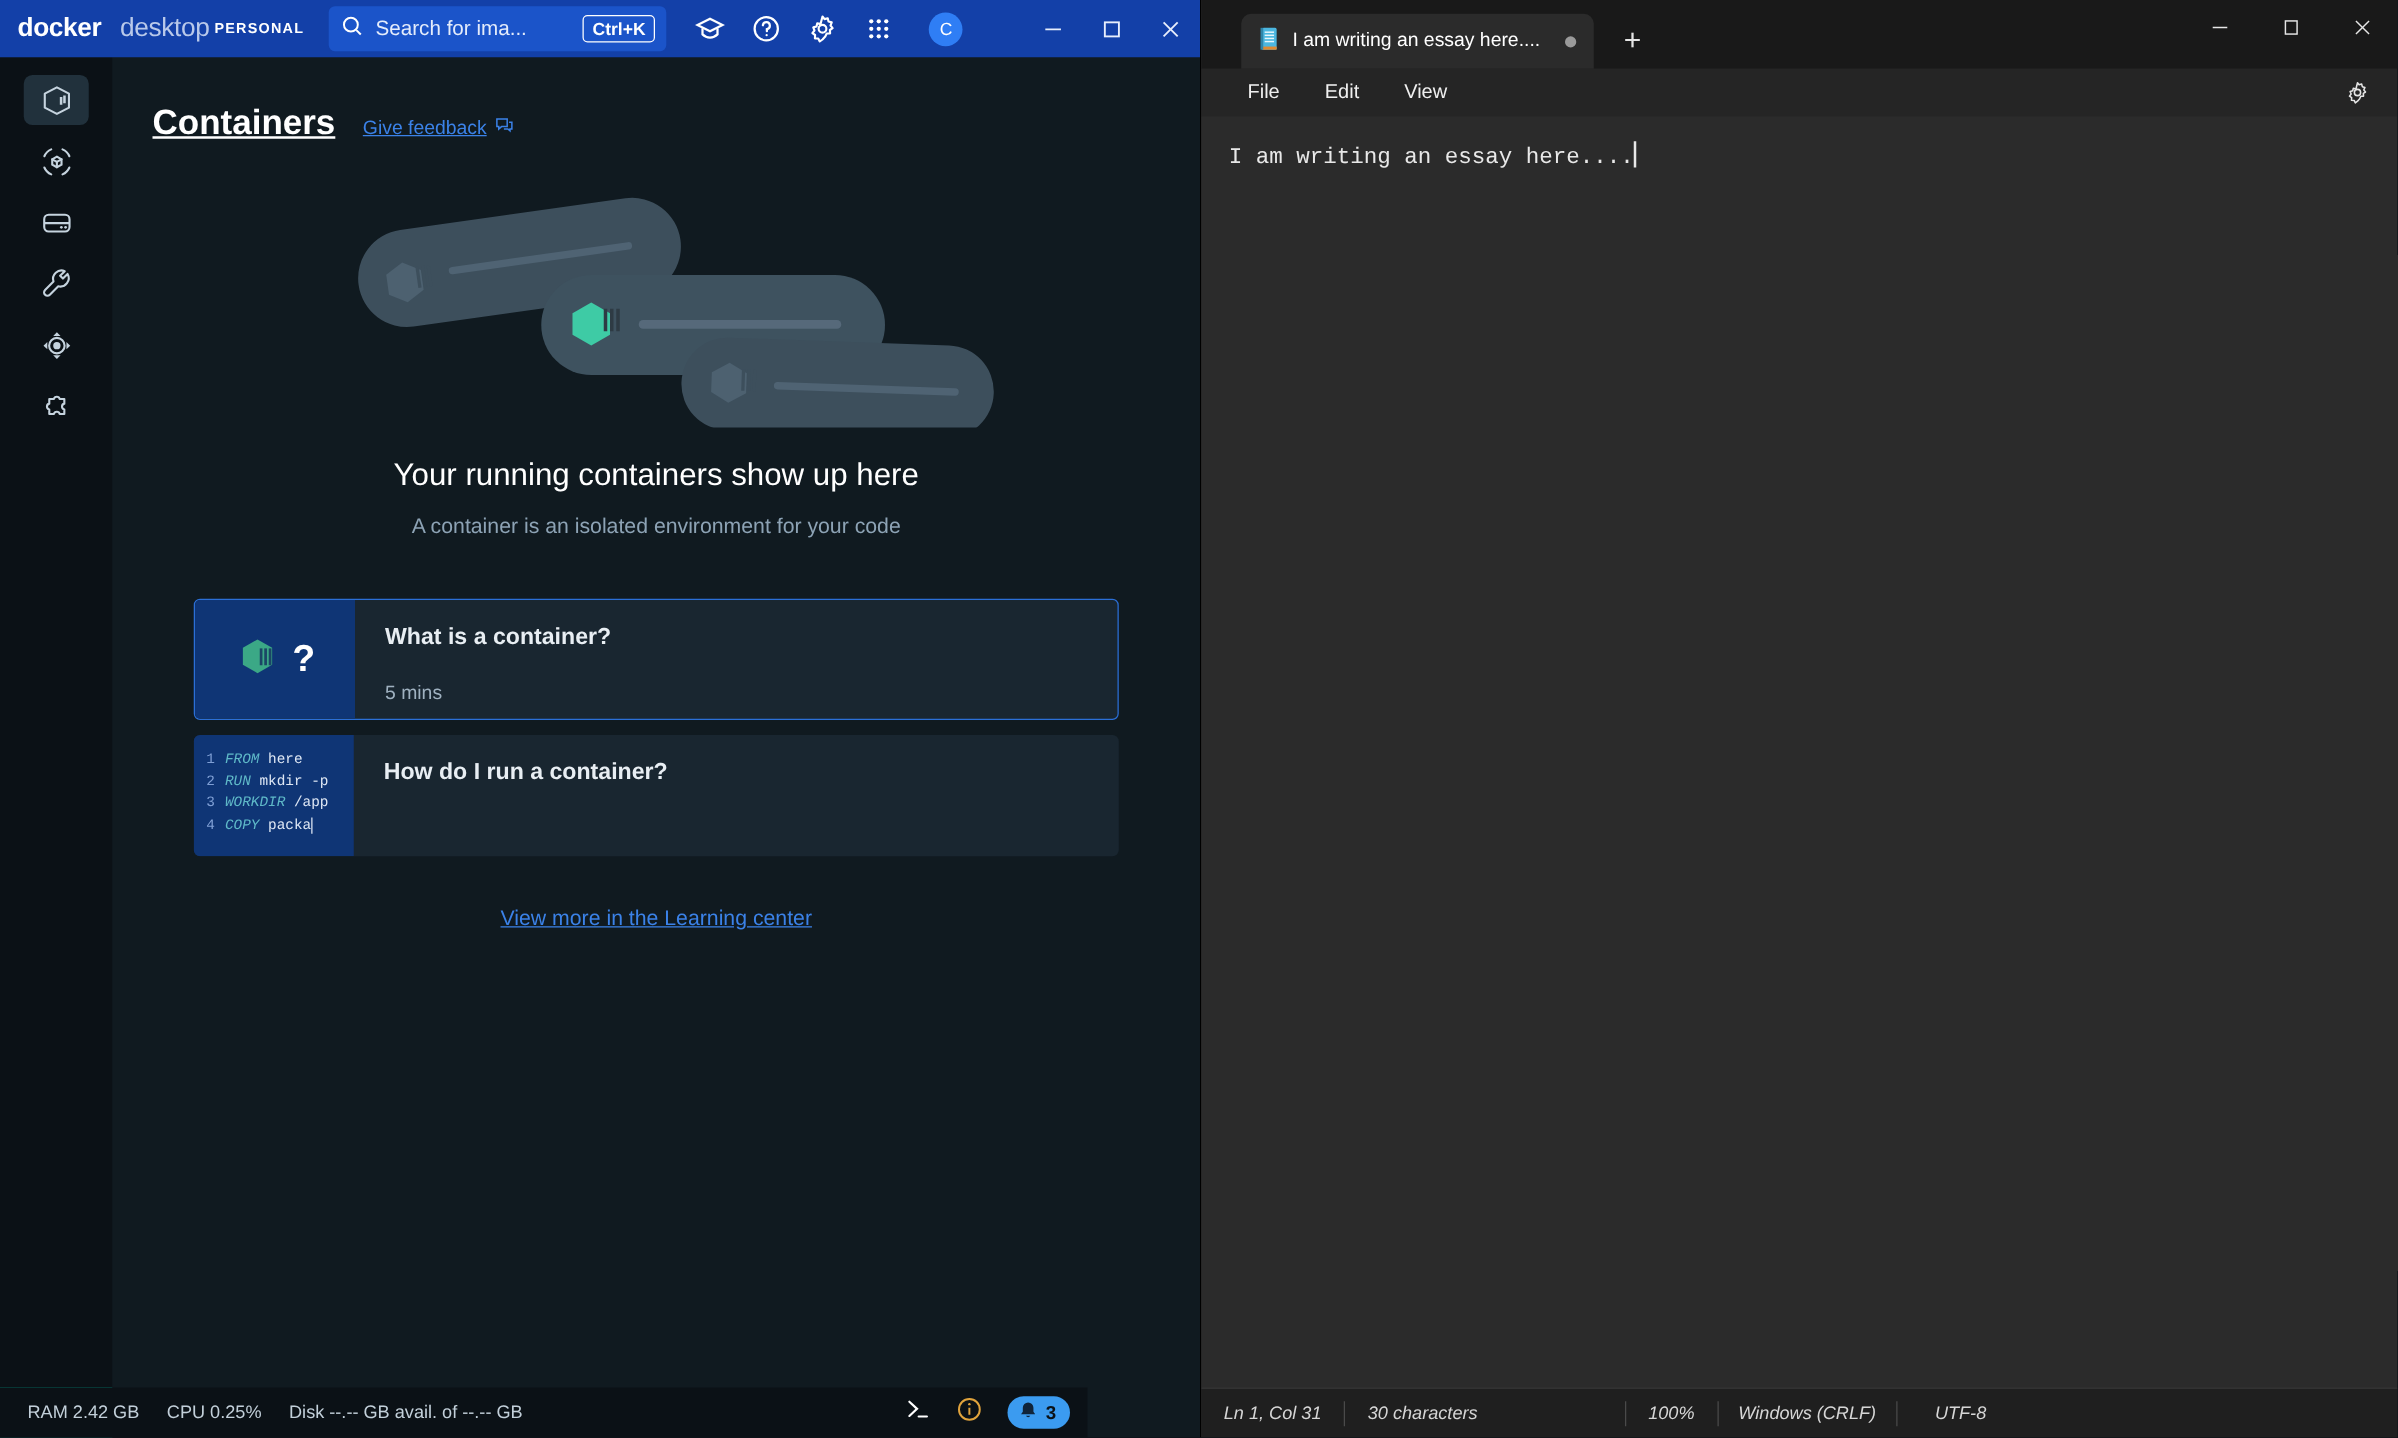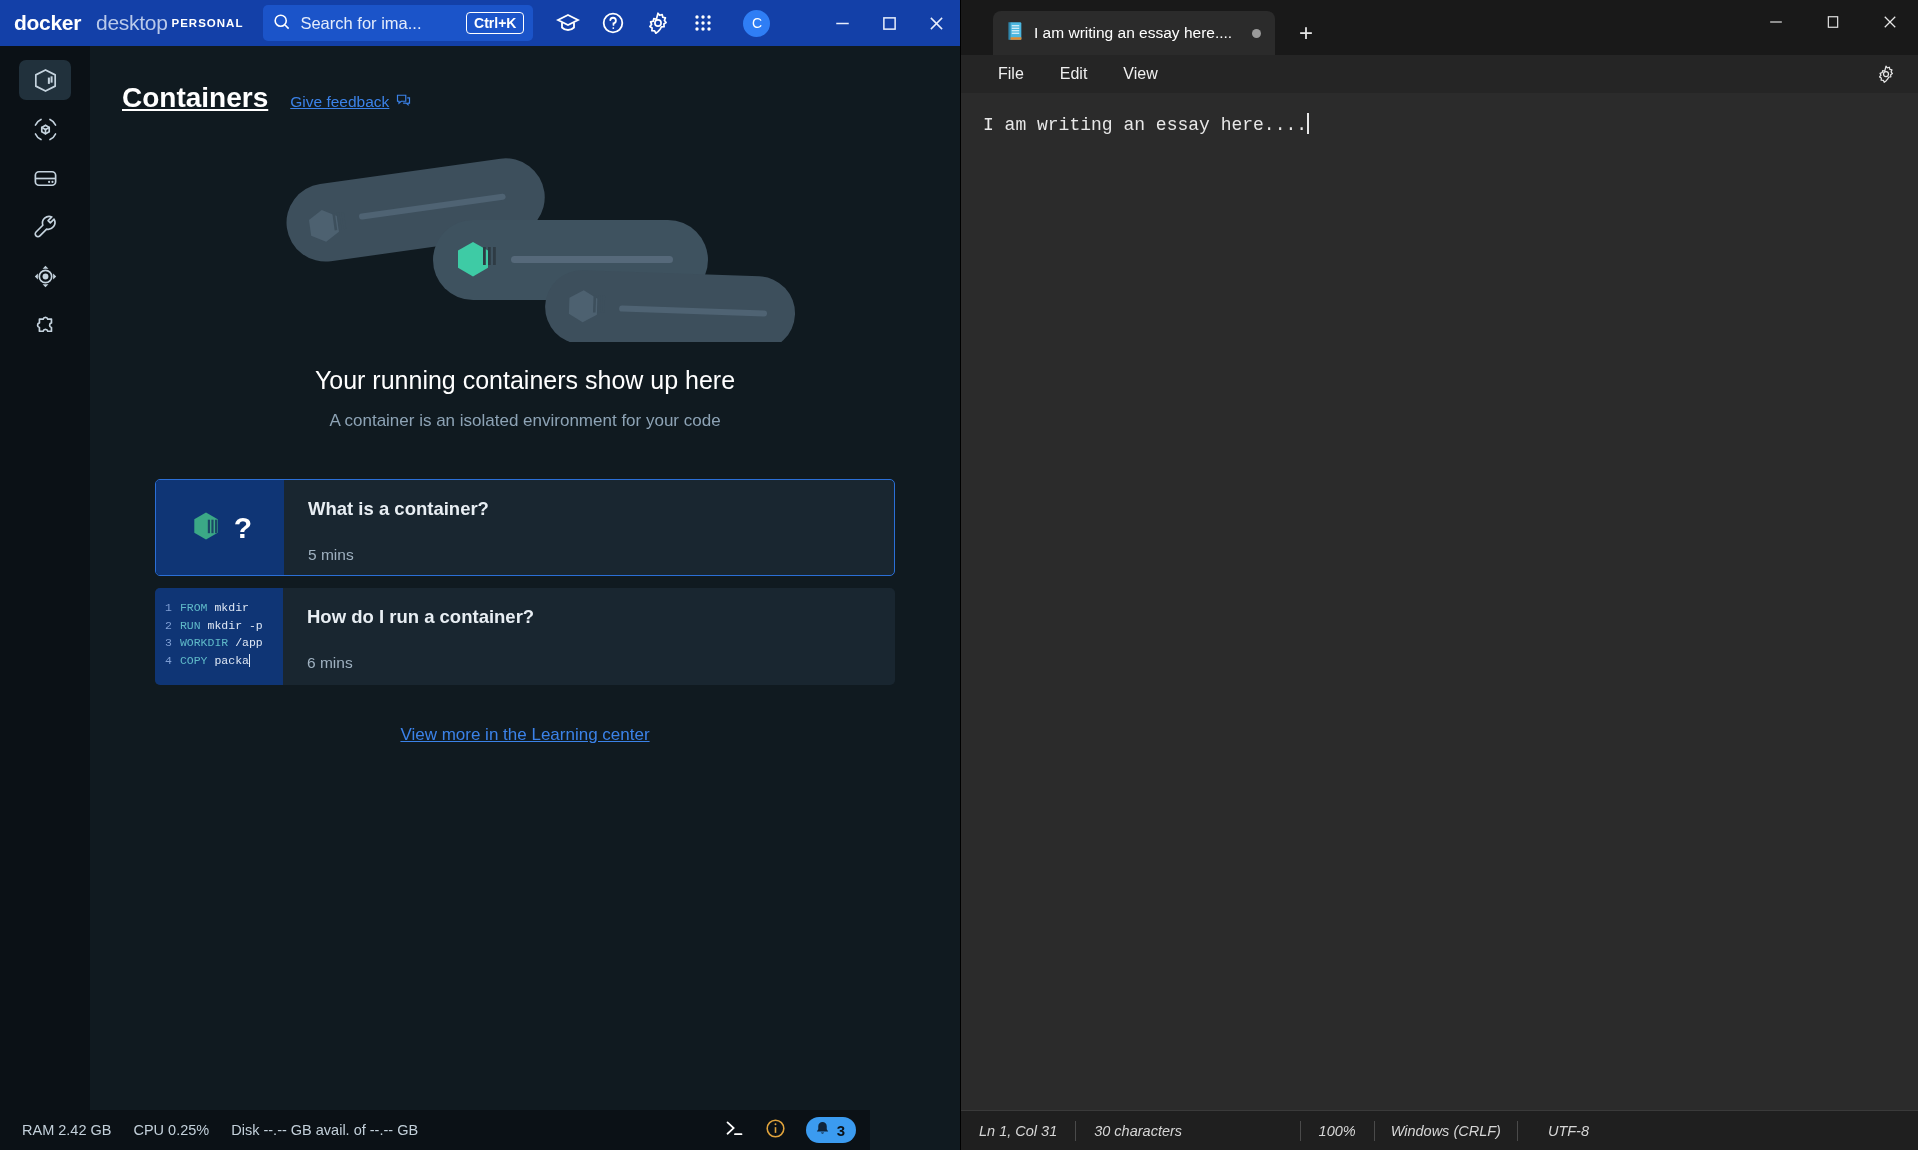--- a/index.html
+++ b/index.html
@@ -60,21 +60,21 @@
   .dd-card { height:97px; display:flex; background:#192630; border-radius:5px; overflow:hidden;
      cursor:pointer; }
   .dd-card.hl { border:1px solid #2b6fd6; }
   .dd-card-art { width:128px; background:#0f3575; display:flex; align-items:center;
      justify-content:center; gap:10px; flex-shrink:0; }
   .dd-card-art .q { color:#fff; font-size:30px; font-weight:700; }
   .dd-card-art svg { width:36px; height:36px; }
   .dd-card-code { width:128px; background:#0f3575; flex-shrink:0; padding:11px 0 0 10px;
      font-family:"Liberation Mono", monospace; font-size:11.5px; line-height:17.5px; }
   .dd-card-code .ln { color:#7f9fd5; margin-right:8px; }
-  .dd-card-code .kw { color:#5fb9c8; }
+  .dd-card-code .kw { color:#5fb9c8;font-style:italic; }
   .dd-card-code .tx { color:#dfe8f5; }
   .dd-card-body { flex:1; padding:18px 0 0 24px; }
   .dd-card-title { color:#e8eef3; font-size:18.5px; font-weight:700; }
   .dd-card-sub { color:#9fb1c0; font-size:15.5px; margin-top:26px; }
   .dd-learn { text-align:center; margin-top:40px; }
   .dd-learn a { color:#3b82e8; font-size:17px; text-decoration:underline; cursor:pointer; }
 
   .dd-status { position:absolute; left:0; bottom:0; width:870px; height:40px; background:#0b1116;
      display:flex; align-items:center; padding-left:22px; }
   .dd-stats { color:#c3d0da; font-size:14.5px; display:flex; gap:22px; }
@@ -332,35 +332,34 @@
             </div>
             <div class="dd-card-body">
               <div class="dd-card-title">What is a container?</div>
               <div class="dd-card-sub">5 mins</div>
             </div>
           </div>
 
           <div class="dd-card">
             <div class="dd-card-code">
               <div>
-                <span class="ln">1</span><span class="kw">FROM</span> <span class="tx">mkdir</span>
+                <span class="ln">1</span><span class="kw">FROM</span> <span class="tx">here</span>
               </div>
               <div>
                 <span class="ln">2</span><span class="kw">RUN</span> <span class="tx">mkdir -p</span>
               </div>
               <div>
                 <span class="ln">3</span><span class="kw">WORKDIR</span> <span class="tx">/app</span>
               </div>
               <div>
                 <span class="ln">4</span><span class="kw">COPY</span> <span class="tx">packa</span><span style="border-left:1.5px solid #dfe8f5;"></span>
               </div>
             </div>
             <div class="dd-card-body">
               <div class="dd-card-title">How do I run a container?</div>
-              <div class="dd-card-sub">6 mins</div>
             </div>
           </div>
         </div>
 
         <div class="dd-learn">
           <a>View more in the Learning center</a>
         </div>
       </div>
     </div>
 

